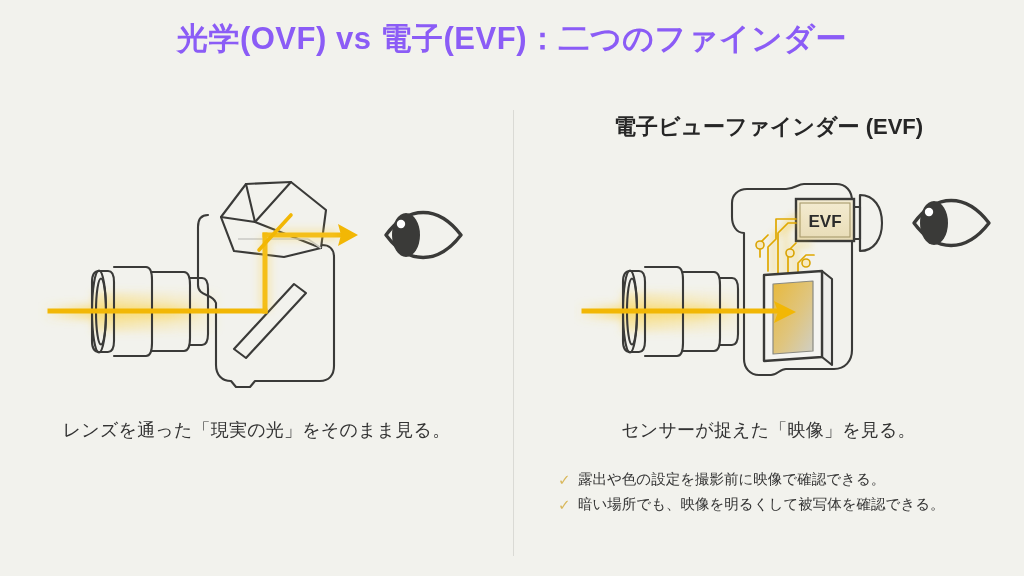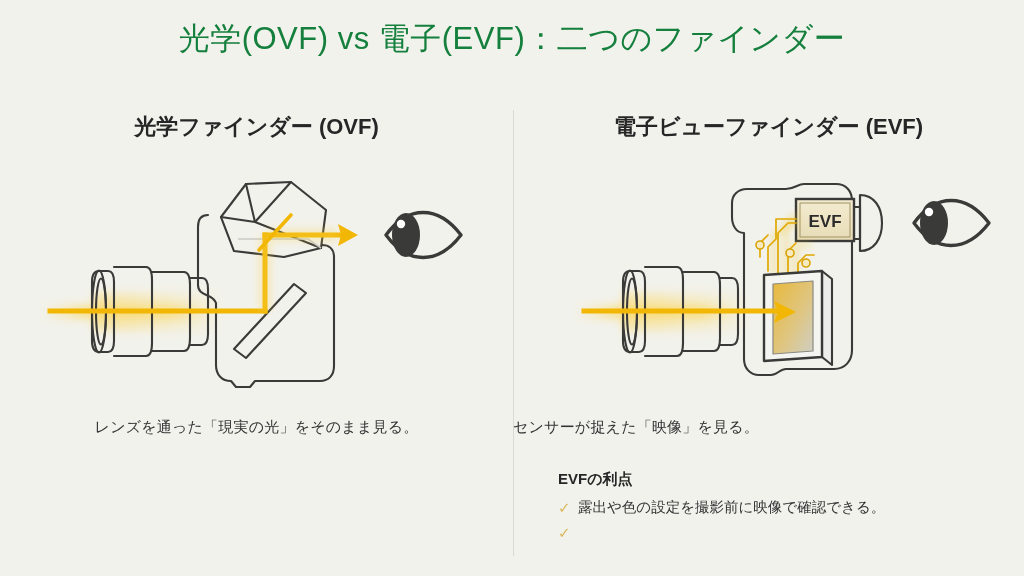--- a/index.html
+++ b/index.html
@@ -24,23 +24,23 @@
   }
 
   
   .title {
     position: absolute;
     top: 20px;
     left: 0;
     width: 1024px;
     text-align: center;
     font-size: 31px;
-    font-weight: normal;
+    font-weight: bold;
     letter-spacing: 0.5px;
-    color: #15803d;
+    color: #8b5cf6;
     line-height: 1.2;
   }
 
   
   .divider {
     position: absolute;
     left: 513px;
     top: 110px;
     width: 1px;
     height: 446px;
@@ -64,26 +64,26 @@
     position: absolute;
     top: 175px;
   }
   .diagram.left  { left: 38px;  width: 440px; height: 220px; }
   .diagram.right { left: 574px; width: 420px; height: 220px; }
   .diagram svg { display: block; width: 100%; height: 100%; }
 
   
   .caption {
     position: absolute;
-    font-size: 15px;
+    font-size: 18px;
     color: #333;
     letter-spacing: 0.2px;
   }
   .caption.left  { top: 418px; left: 0px;   width: 513px; text-align: center; }
-  .caption.right { top: 418px; left: 513px; width: 511px; }
+  .caption.right { top: 418px; left: 513px; width: 511px; text-align: center; }
 
   
   .benefits {
     position: absolute;
     left: 558px;
     top: 470px;
     width: 460px;
   }
   .benefits-title {
     font-size: 15px;
@@ -109,21 +109,20 @@
 </style>
 </head>
 <body>
 
 <div class="slide">
 
   <div class="title">光学(OVF) vs 電子(EVF)：二つのファインダー</div>
 
   <div class="divider"></div>
 
-  <div class="col-head left">光学ファインダー (OVF)</div>
 
   <div class="diagram left">
     <svg viewBox="0 0 440 220" xmlns="http://www.w3.org/2000/svg">
       <defs>
         <linearGradient id="beamGlowL" x1="0" y1="0" x2="1" y2="0">
           <stop offset="0" stop-color="#fbd44e" stop-opacity="0"></stop>
           <stop offset="0.25" stop-color="#fbd44e" stop-opacity="0.55"></stop>
           <stop offset="0.75" stop-color="#fbd44e" stop-opacity="0.55"></stop>
           <stop offset="1" stop-color="#fbd44e" stop-opacity="0"></stop>
         </linearGradient>
@@ -328,25 +327,25 @@
         <path d="M340 48 C362 18 392 18 415 48 C392 78 362 78 340 48 Z" fill="none" stroke="#3a3a38" stroke-width="3.4" stroke-linejoin="round"></path>
         <ellipse cx="360" cy="48" rx="14" ry="22" fill="#3a3a38"></ellipse>
         <circle cx="355" cy="37" r="4.2" fill="#ffffff"></circle>
       </g>
     </svg>
   </div>
 
   <div class="caption right">センサーが捉えた「映像」を見る。</div>
 
   <div class="benefits">
-    <div class="benefits-title">EVFの利点</div>
 
     <div class="benefit-row">
       <span class="benefit-check">✓</span>
       <span class="benefit-text">露出や色の設定を撮影前に映像で確認できる。</span>
     </div>
 
     <div class="benefit-row">
       <span class="benefit-check">✓</span>
+      <span class="benefit-text">暗い場所でも、映像を明るくして被写体を確認できる。</span>
     </div>
   </div>
 
 </div>
 
 </body></html>

